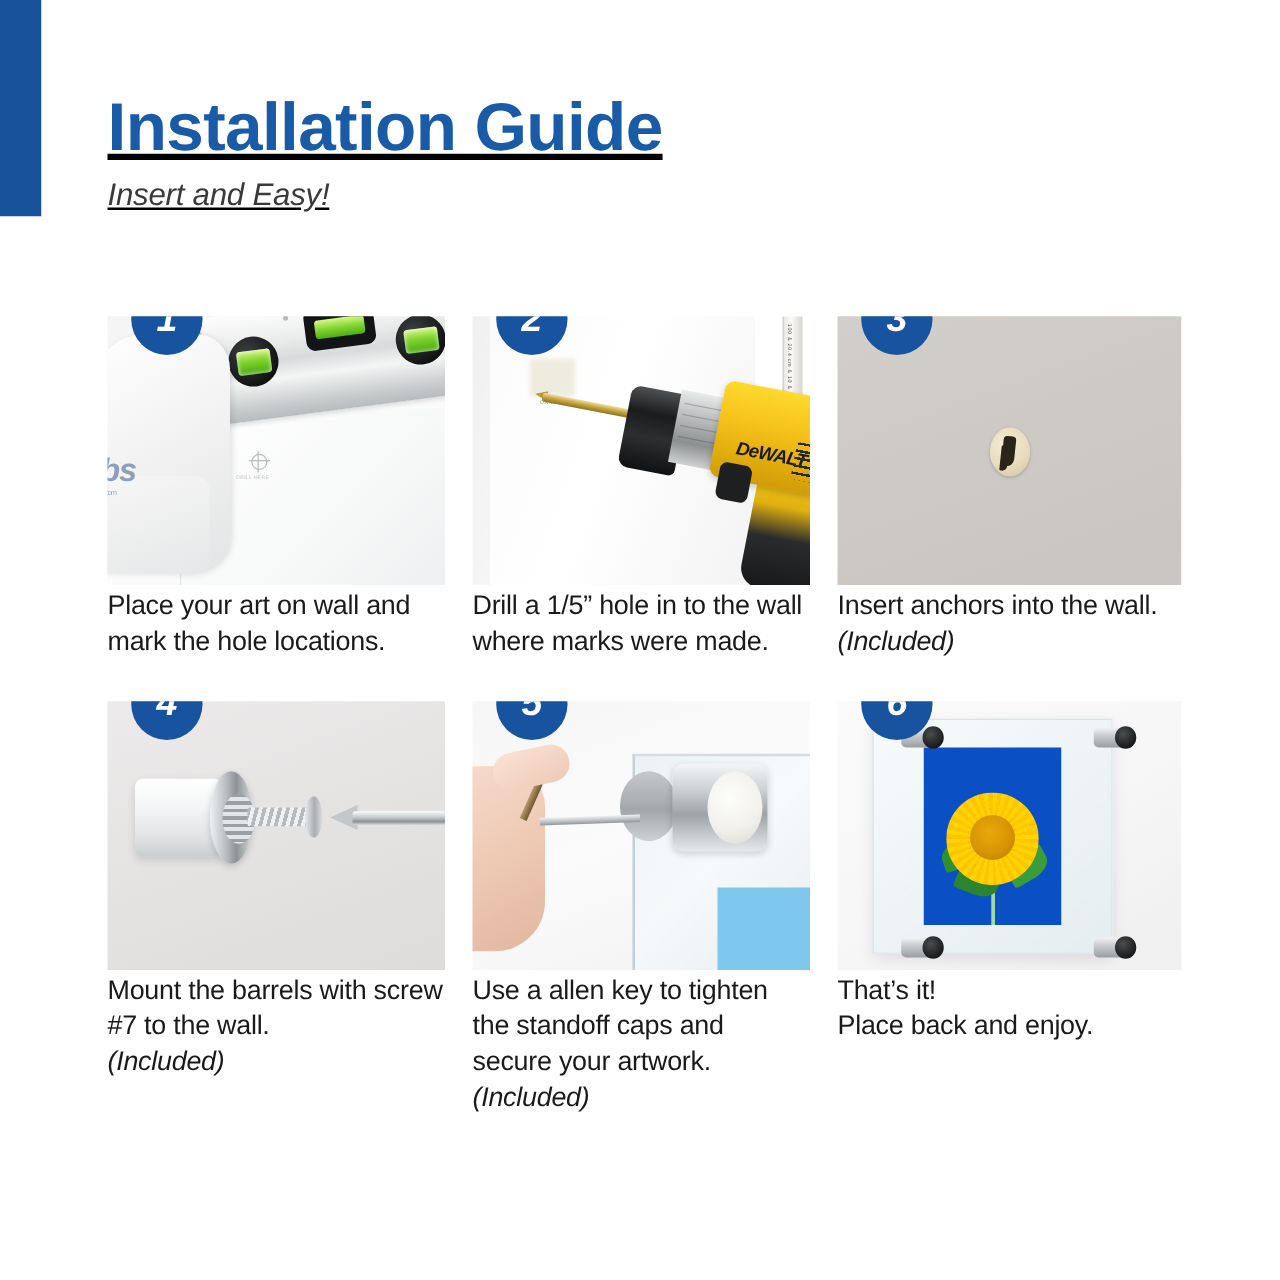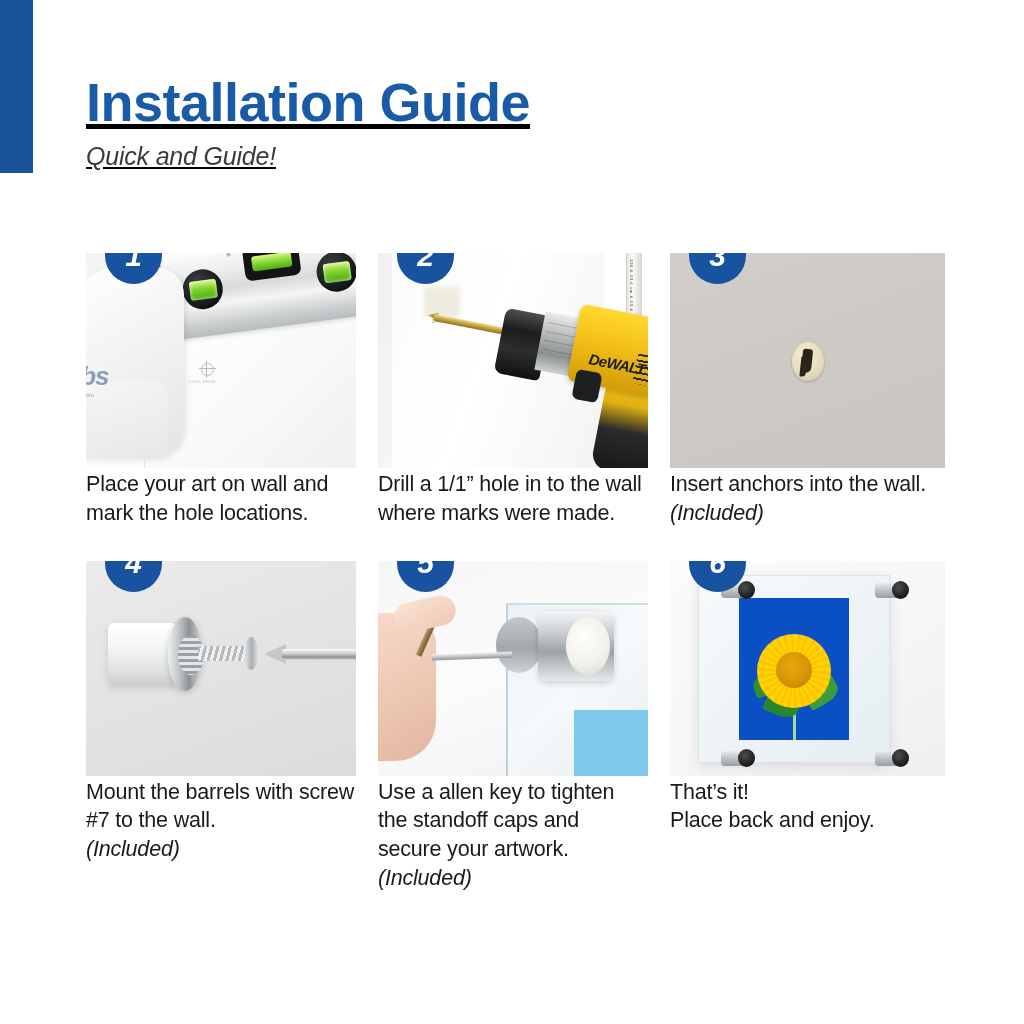--- a/index.html
+++ b/index.html
@@ -489,21 +489,21 @@
 </style>
 </head>
 <body>
 
 <div id="page">
 
   <div class="accent-bar"></div>
 
   <div class="header">
     <div class="title">Installation Guide</div>
-    <div class="subtitle">Quick and Guide!</div>
+    <div class="subtitle">Insert and Easy!</div>
   </div>
 
   <div class="grid">
 
     <div class="step">
       <div class="photo p1">
         <div class="panel">
           <div class="panel-mark"></div>
           <div class="panel-txt">DRILL HERE</div>
         </div>
@@ -544,21 +544,21 @@
         <div class="chuck"></div>
         <div class="collar"></div>
         <div class="handle"></div>
         <div class="body">
           <div class="brand">DeWALT</div>
           <div class="vents"></div>
         </div>
         <div class="trigger"></div>
         <div class="badge">2</div>
       </div>
-      <div class="caption">Drill a 1/1” hole in to the wall where marks were made.</div>
+      <div class="caption">Drill a 1/5” hole in to the wall where marks were made.</div>
     </div>
 
     <div class="step">
       <div class="photo p3">
         <div class="anchor"></div>
         <div class="badge">3</div>
       </div>
       <div class="caption"><span>Insert anchors into the wall.</span> <span class="incl">(Included)</span></div>
     </div>
 

